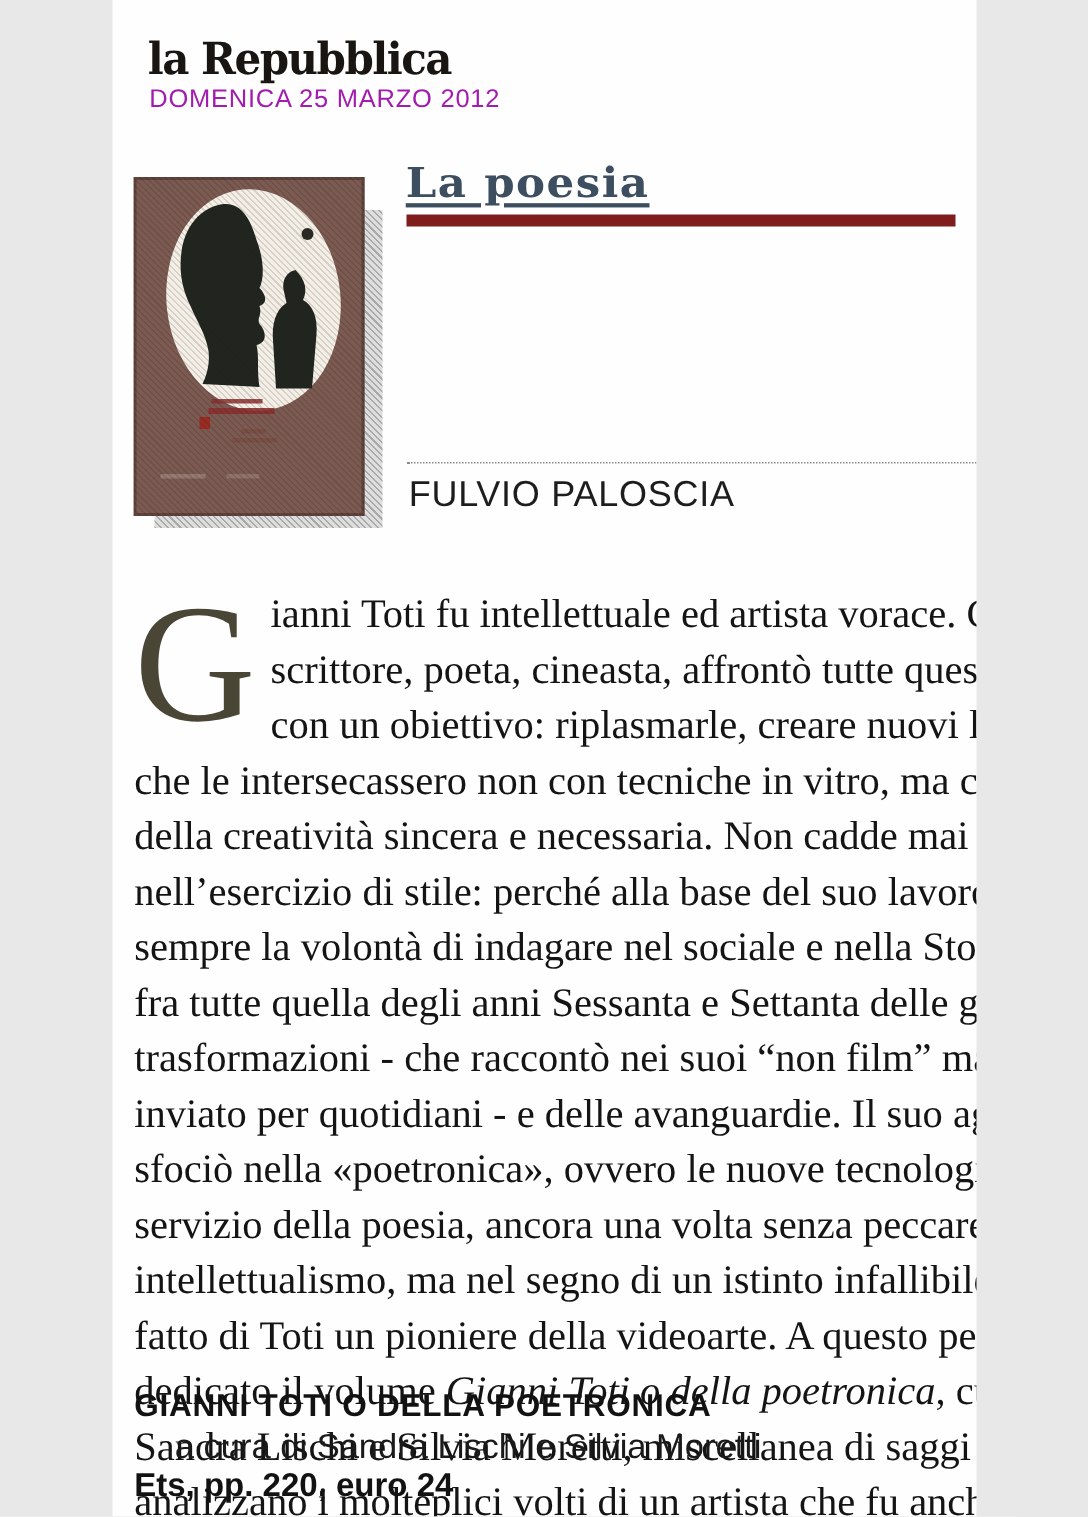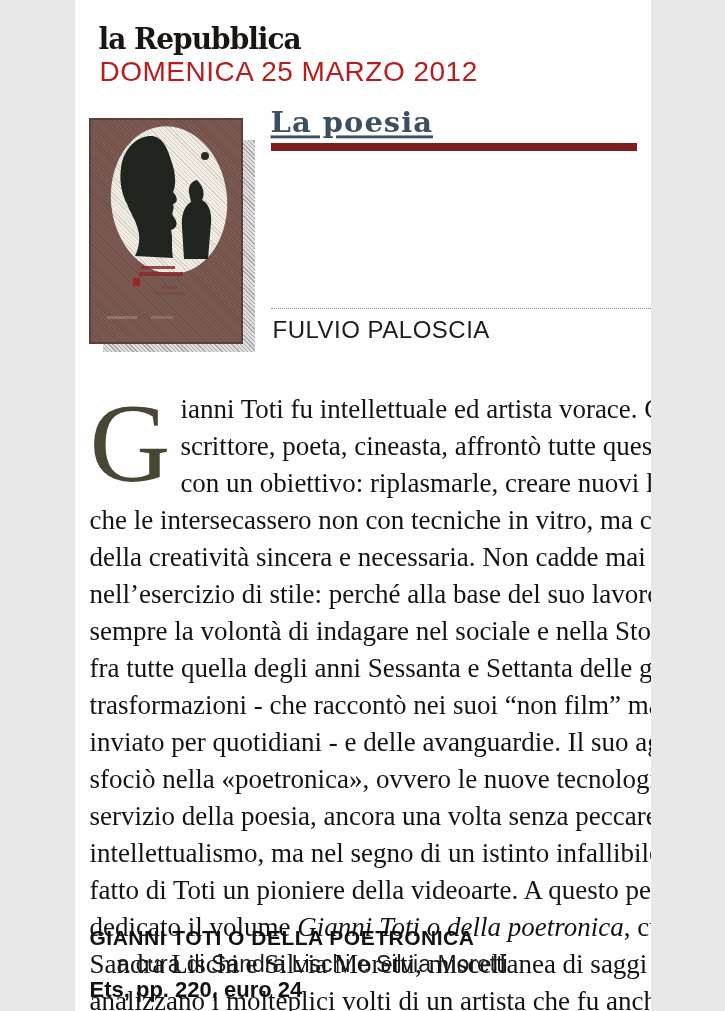--- a/index.html
+++ b/index.html
@@ -25,23 +25,23 @@
     font-size: 28px;
     letter-spacing: -1px;
     color: #181512;
     transform: scaleY(1.05);
     transform-origin: left top;
   }
   .masthead-date {
     position: absolute;
     left: 25px; top: 56px;
     font-family: "Liberation Sans", sans-serif;
-    font-size: 28px;
+    font-size: 17px;
     letter-spacing: 0.5px;
-    color: #b91c1c;
+    color: #a21caf;
   }
 
   
   .cover-wrap { position: absolute; left: 14px; top: 118px; width: 176px; height: 238px; }
   .cover-shadow {
     position: absolute; left: 14px; top: 22px;
     width: 152px; height: 212px;
     background:
       repeating-linear-gradient(45deg, #9a9a9a 0 1px, #d8d8d8 1px 3px);
     opacity: 0.85;

